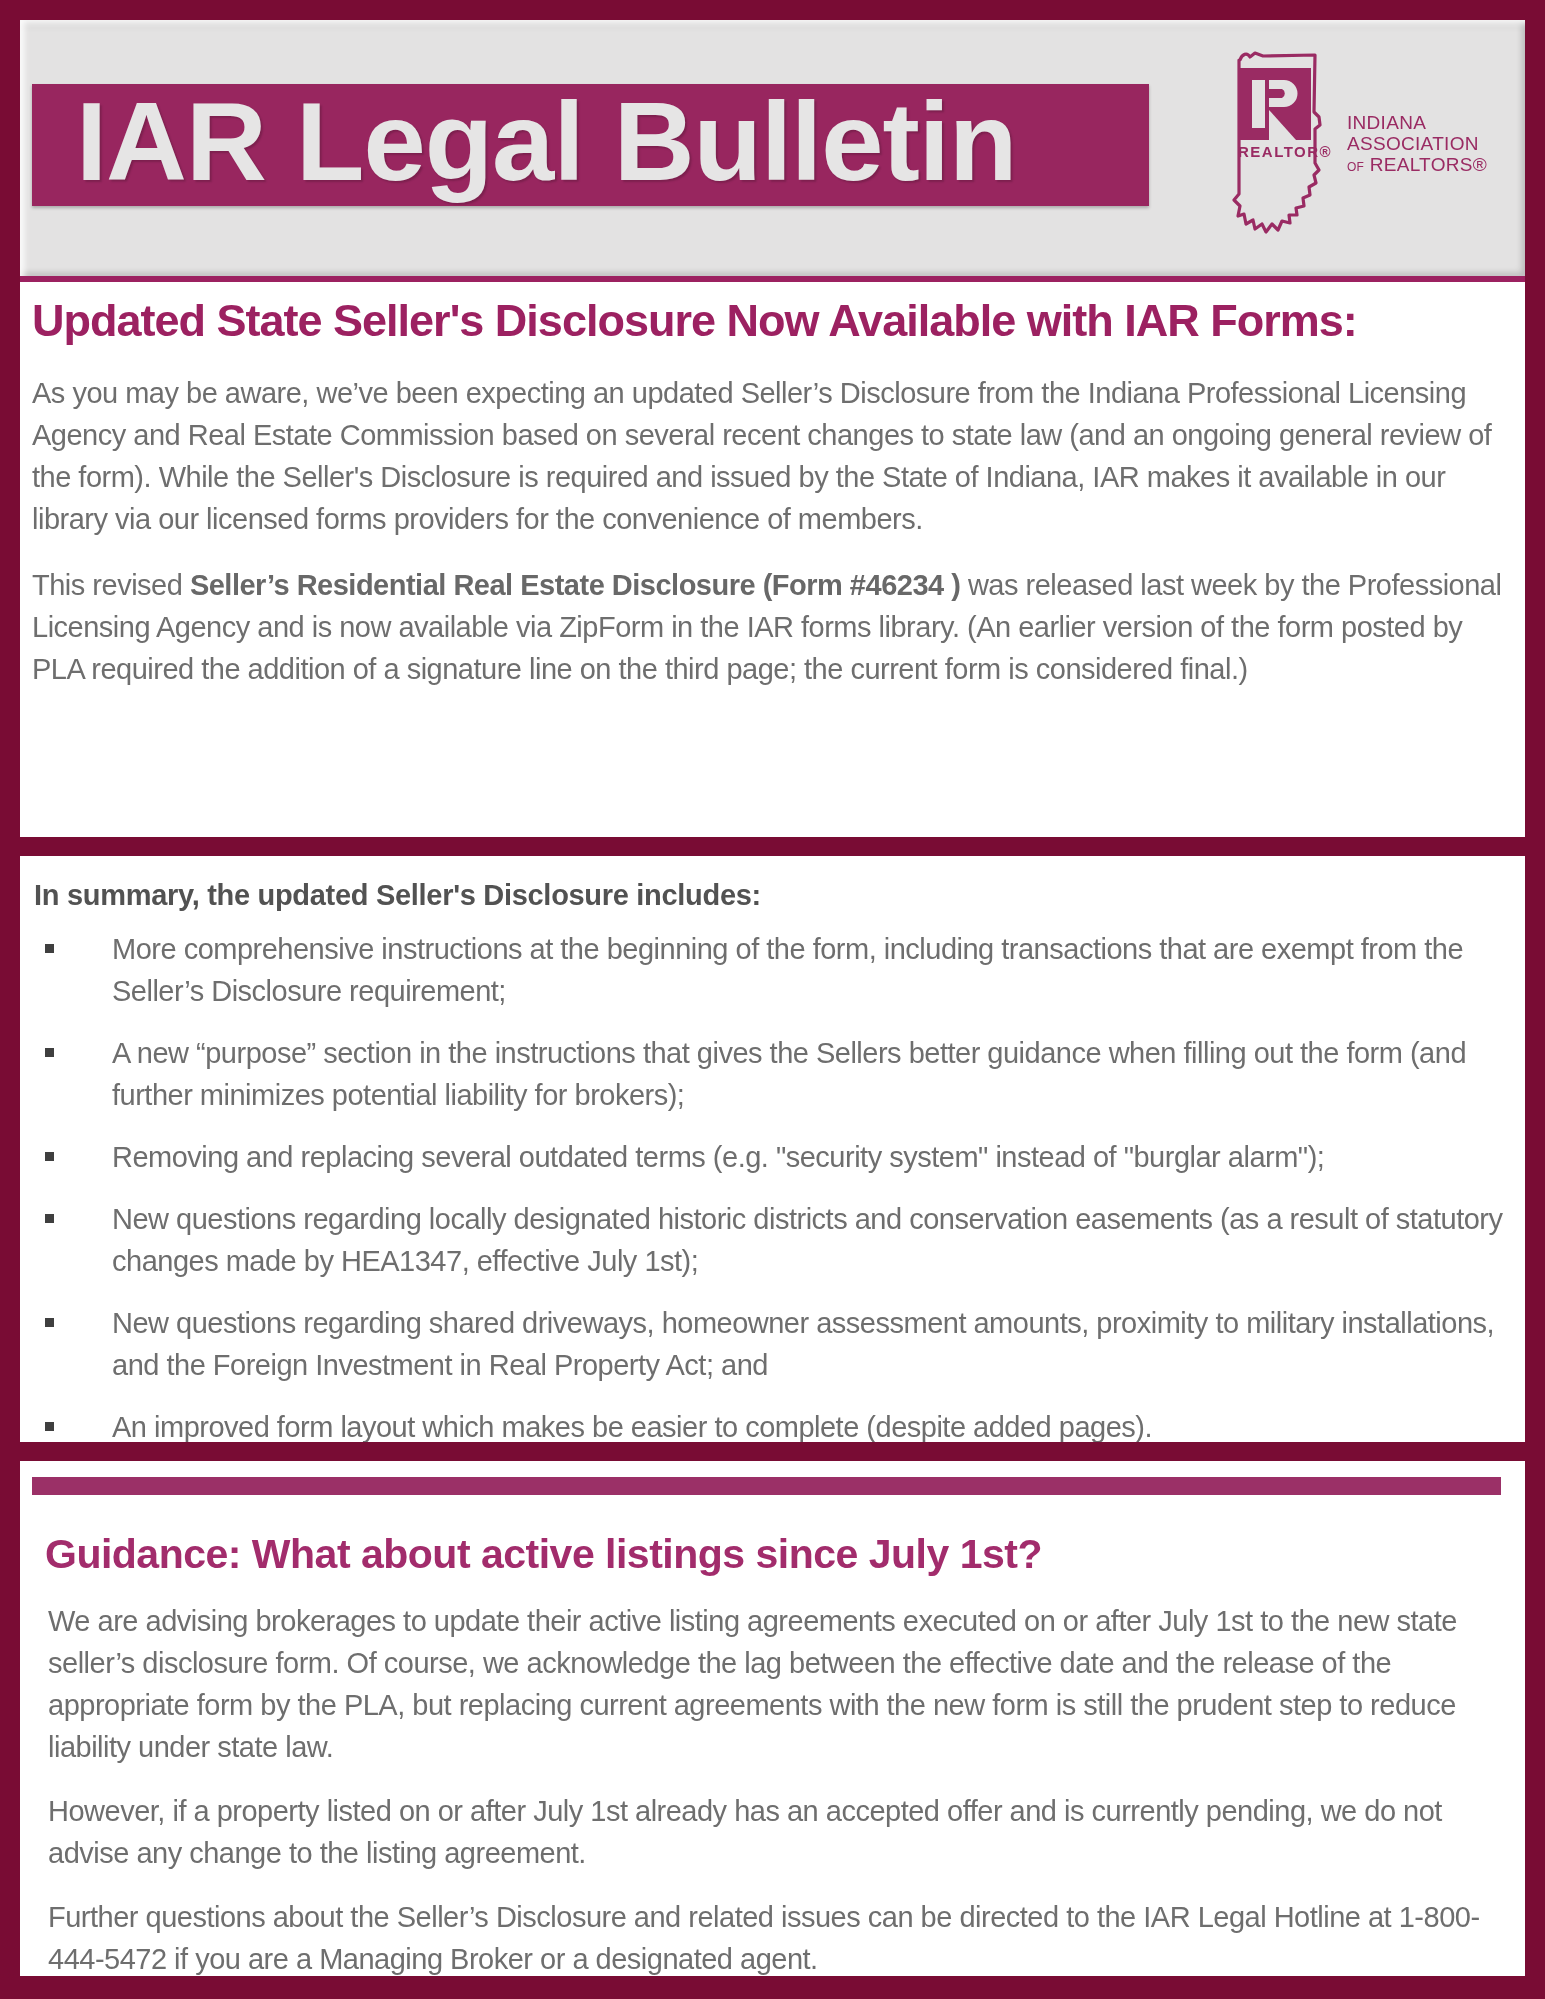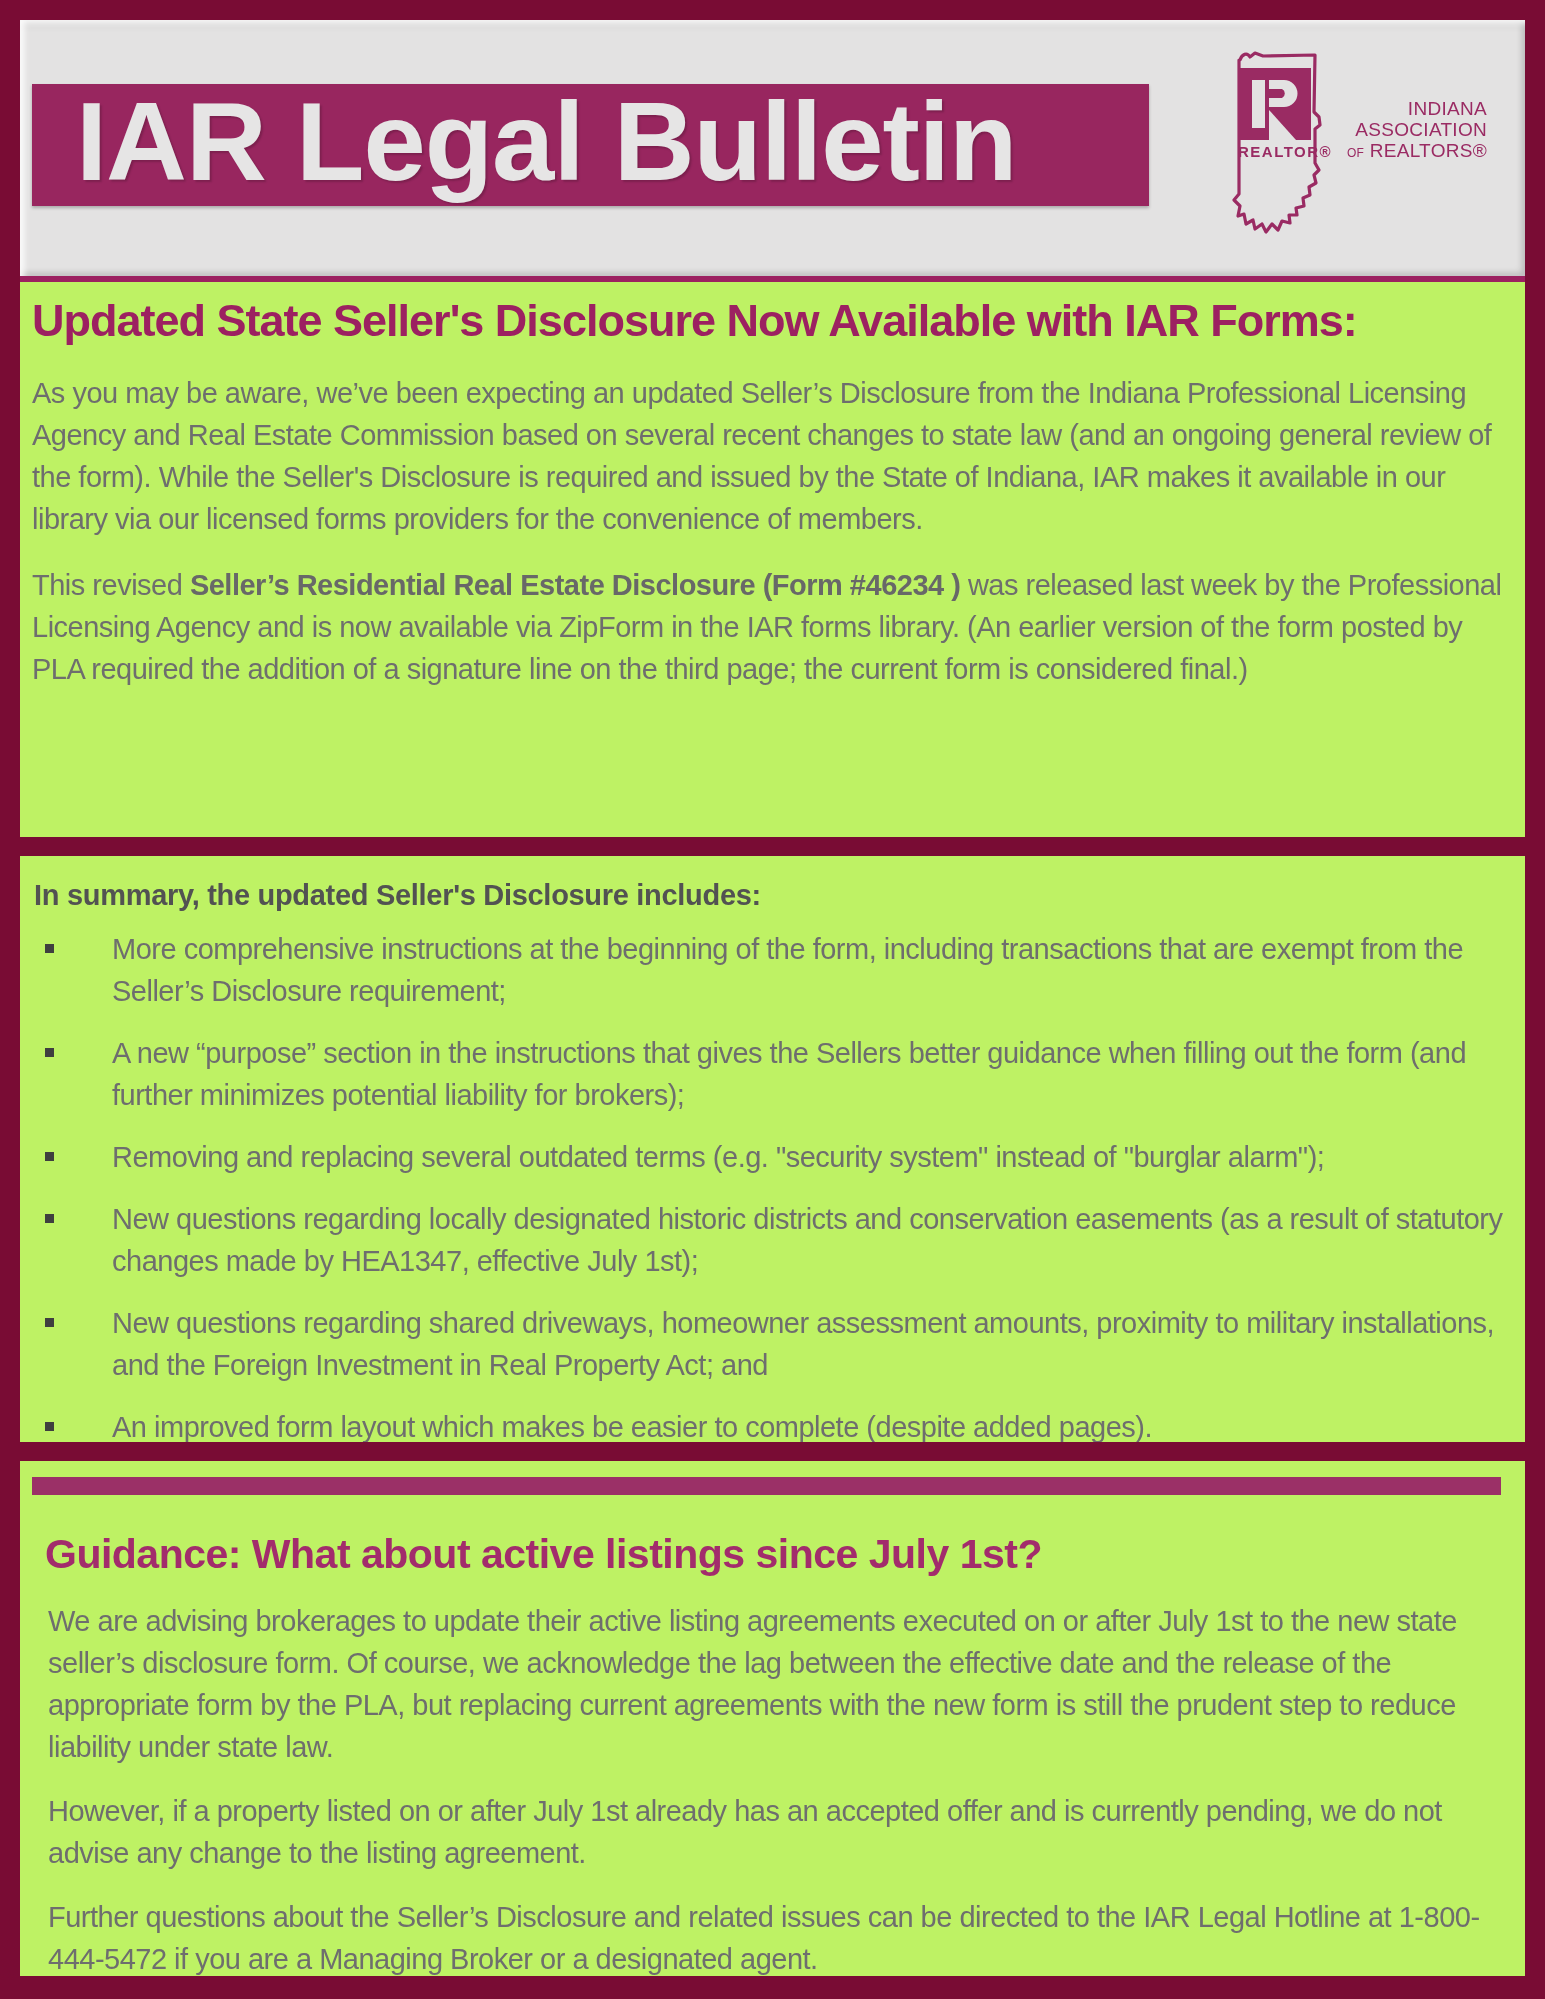--- a/index.html
+++ b/index.html
@@ -37,30 +37,30 @@
     margin:0; padding:0 0 6px 44px;
     font-size:112px; font-weight:700; line-height:1;
     letter-spacing:-1px;
     color:#e6e5e5;
     text-shadow:2px 2px 2px rgba(0,0,0,.18);
     white-space:nowrap;
   }
   .logo { position:absolute; left:1205px; top:28px; width:285px; height:220px; }
   .logo svg { position:absolute; left:0; top:0; }
   .org {
-    position:absolute; left:122px; top:50px;
+    position:absolute; left:122px; top:64px;
     color:#9a2b63; font-size:19px; line-height:21px;
-    letter-spacing:.3px; white-space:nowrap;text-align:right;
+    letter-spacing:.3px; white-space:nowrap;
   }
   .org .of { font-size:12px; letter-spacing:.2px; }
 
   .rule { height:6px; flex:none; background:#9c2160; }
 
   
-  .sec { background:#bef264; overflow:hidden; box-sizing:border-box; }
+  .sec { background:#ffffff; overflow:hidden; box-sizing:border-box; }
   .sec1 { height:555px; flex:none; padding:8px 16px 0 12px; }
   .sec2 { height:586px; flex:none; margin-top:19px; padding:18px 12px 0 14px; }
   .sec3 { height:515px; flex:none; margin-top:19px; padding:0 24px 0 12px; }
 
   .headline {
     margin:6px 0 26px 0;
     font-size:45px; font-weight:700; letter-spacing:-1px;
     color:#9c2161; line-height:1.1;
   }
   .body-p {

